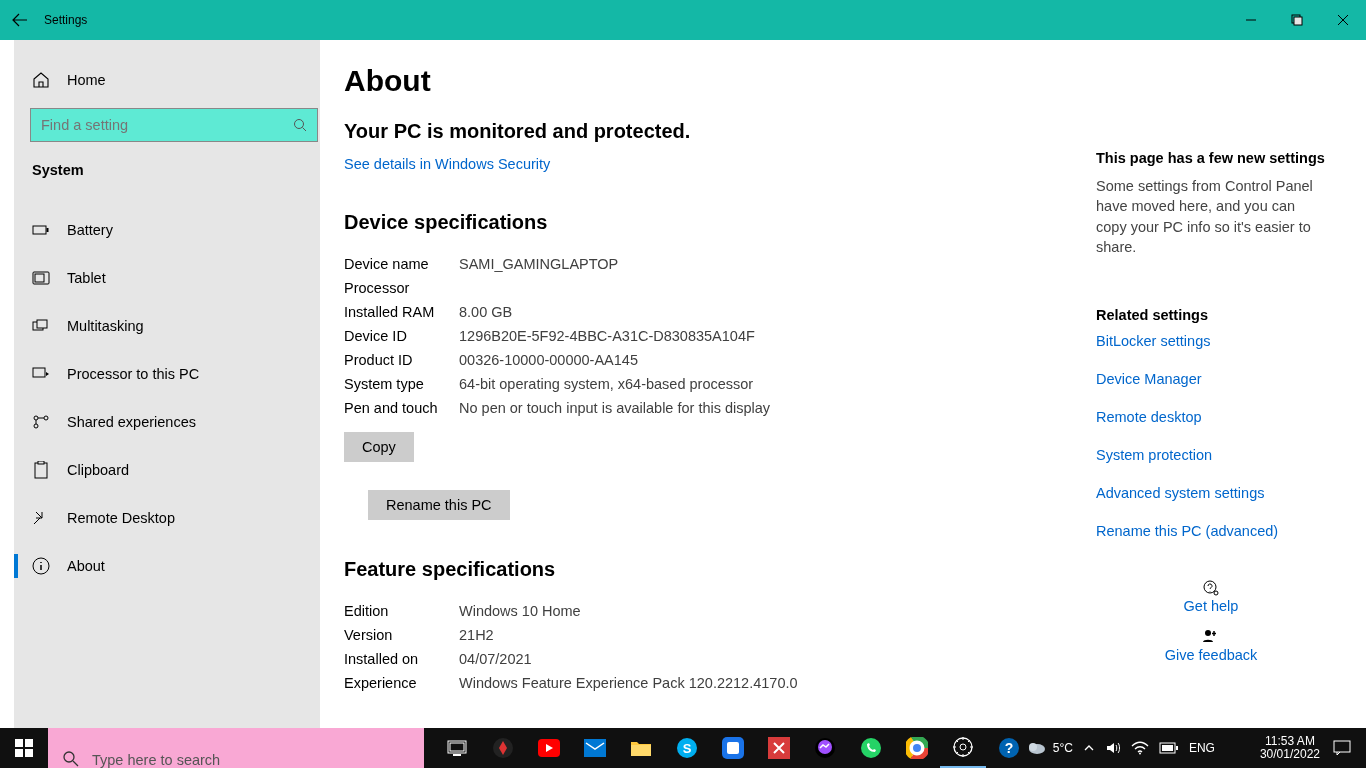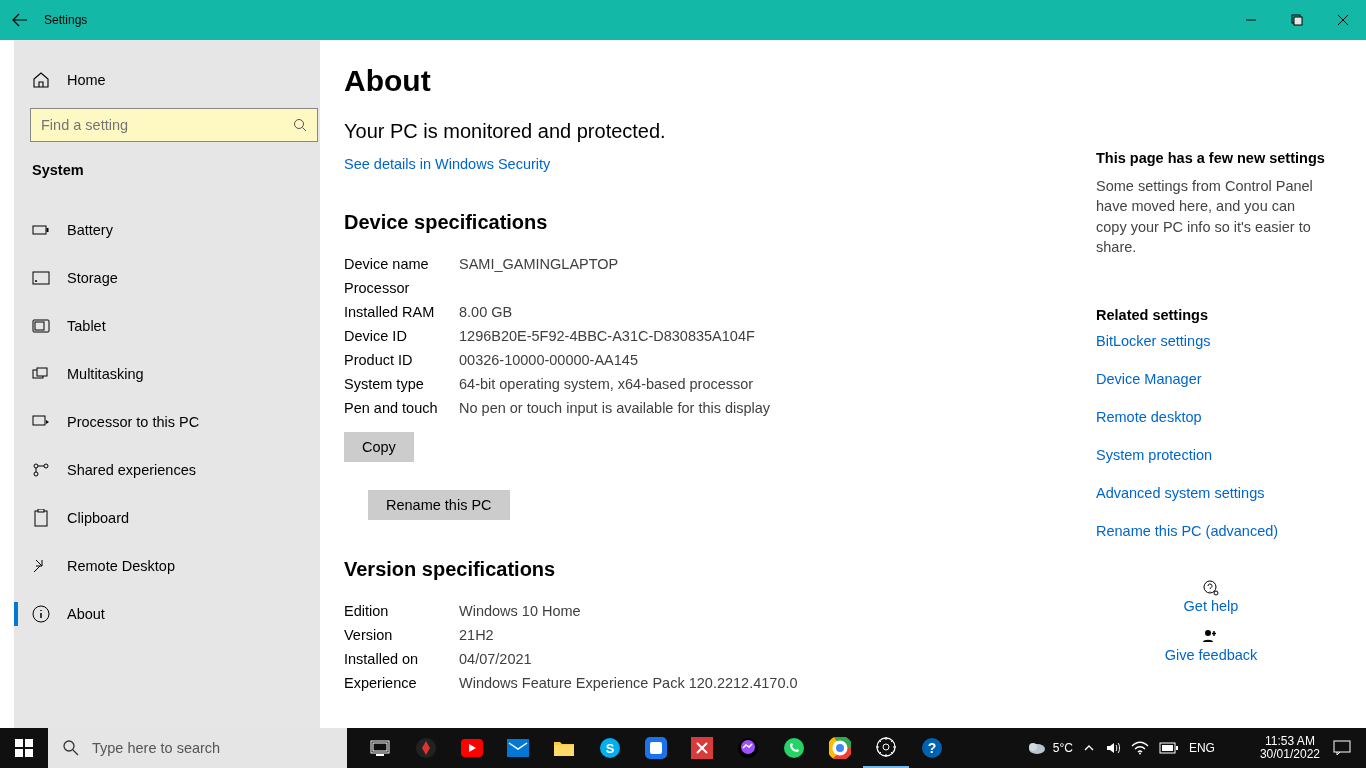--- a/index.html
+++ b/index.html
@@ -10,28 +10,28 @@
   .titlebar .back { width: 40px; height: 40px; display:flex; align-items:center; justify-content:center; cursor:pointer; }
   .titlebar .title { font-size: 12px; color:#000; padding-left: 4px; }
   .titlebar .winbtns { position:absolute; right:0; top:0; display:flex; }
   .titlebar .winbtns div { width:46px; height:40px; display:flex; align-items:center; justify-content:center; cursor:pointer; }
 
   
   .sidebar { position:absolute; top:40px; left:14px; width:320px; background:#e6e6e6; height:688px; padding-top:16px; }
   .side-item { height:48px; display:flex; align-items:center; gap:17px; padding-left:18px; padding-right:10px; font-size:14.5px; cursor:pointer; position:relative; }
   .side-item.selected::before { content:""; position:absolute; left:0; top:12px; width:4px; height:24px; background:#0078D4; }
   .side-icon { width:18px; height:18px; display:flex; align-items:center; justify-content:center; }
-  .searchbox { margin: 4px 16px 14px 16px; height:34px; border:1px solid #888; background:#fef9c3; display:flex; align-items:center; justify-content:space-between; padding:0 10px; }
+  .searchbox { margin: 4px 16px 14px 16px; height:34px; border:1px solid #888; background:#5eead4; display:flex; align-items:center; justify-content:space-between; padding:0 10px; }
   .searchbox input { border:none; background:transparent; outline:none; font-size:14.5px; color:#444; width:250px; }
   .section-label { font-weight:600; font-size:14.5px; padding:6px 18px 28px 18px; }
 
   
   .main { position:absolute; top:40px; left:320px; right:0; height:688px; background:#fff; padding:24px 0 0 24px; overflow:hidden; }
   h1.page-title { font-size:30px; font-weight:600; margin-bottom:22px; }
-  .subhead { font-size:20px; font-weight:400; margin-bottom:12px; }
+  .subhead { font-size:20px; font-weight:700; margin-bottom:12px; }
   a.link { color:#0066CC; text-decoration:none; font-size:14.5px; cursor:pointer; }
   .sect-title { font-size:20px; font-weight:600; margin:38px 0 18px 0; }
   table.spec { font-size:14.5px; border-collapse:collapse; }
   table.spec td { padding: 4px 0; vertical-align:top; }
   table.spec td.key { width:115px; color:#000; }
   table.spec td.val { color:#404040; }
   .btn { background:#cccccc; border:none; padding:7px 18px; font-size:14.5px; margin-top:12px; cursor:pointer; }
   .btn-row { margin-top:16px;padding-left:24px; }
 
   
@@ -40,21 +40,21 @@
   .rail p { color:#444; font-size:14.5px; line-height:1.4; }
   .rail .related { margin-top:50px; }
   .rail .related a { display:block; color:#0066CC; text-decoration:none; margin:9px 0 22px 0; cursor:pointer; }
   .rail .help { margin-top:40px; }
   .rail .help div { display:flex; align-items:center; gap:1px; margin:6px 0 14px 0;flex-direction:column; }
   .rail .help a { color:#0066CC; text-decoration:none; cursor:pointer; }
 
   
   .taskbar { position:absolute; bottom:0; left:0; right:0; height:40px; background:#101010; display:flex; align-items:center; color:#fff; font-size:12px; }
   .start { width:48px; height:40px; display:flex; align-items:center; justify-content:center; cursor:pointer; }
-  .search-task { display:flex; align-items:center; background:#e5e5e5; width:299px; height:40px; color:#555; padding-left:14px; gap:12px; cursor:text; }
+  .search-task { display:flex; align-items:flex-end; background:#f9a8d4; width:376px; height:40px; color:#555; padding-left:14px; gap:12px; cursor:text; }
   .search-task span.ph { font-size:14.5px; }
   .tb-icons { display:flex; align-items:center; height:40px; margin-left:10px; }
   .tb-icons .tb-btn { width:46px; height:40px; display:flex; align-items:center; justify-content:center; cursor:pointer; }
   .tb-right { position:absolute; right:0; display:flex; align-items:center; height:40px; }
   .tb-right > div { height:40px; display:flex; align-items:center; justify-content:center; padding:12px 5px; cursor:pointer; }
   .tb-clock { flex-direction:column; line-height:1.1; text-align:center; font-size:12px; padding:0 8px !important;margin-left:32px; }
 
   svg { display:block; }
 </style>
 </head>
@@ -110,29 +110,20 @@
         <svg width="18" height="12" viewBox="0 0 18 12">
           <rect x="1" y="2" width="13" height="8" stroke="#000" fill="none"></rect>
           <rect x="14.5" y="4" width="2" height="4" fill="#000"></rect>
         </svg>
       </span>
     <span>Battery</span>
   </div>
   <div class="side-item">
     <span class="side-icon">
         <svg width="18" height="14" viewBox="0 0 18 14">
-          <rect x="1" y="1" width="16" height="12" stroke="#000" fill="none"></rect>
-          <circle cx="4" cy="10" r="1" fill="#000"></circle>
-        </svg>
-      </span>
-    <span>Storage</span>
-  </div>
-  <div class="side-item">
-    <span class="side-icon">
-        <svg width="18" height="14" viewBox="0 0 18 14">
           <rect x="1" y="1" width="16" height="12" rx="1" stroke="#000" fill="none"></rect>
           <rect x="3" y="3" width="9" height="8" stroke="#000" fill="none"></rect>
         </svg>
       </span>
     <span>Tablet</span>
   </div>
   <div class="side-item">
     <span class="side-icon">
         <svg width="18" height="14" viewBox="0 0 18 14">
           <rect x="1" y="3" width="10" height="8" stroke="#000" fill="none"></rect>
@@ -224,21 +215,21 @@
         </tr>
     <tr>
           <td class="key">Pen and touch</td>
           <td class="val">No pen or touch input is available for this display</td>
         </tr>
   </tbody>
     </table>
   <button class="btn">Copy</button>
   <div class="btn-row"><button class="btn">Rename this PC</button></div>
 
-  <div class="sect-title">Version specifications</div>
+  <div class="sect-title">Feature specifications</div>
   <table class="spec">
     <tbody>
         <tr>
           <td class="key">Edition</td>
           <td class="val">Windows 10 Home</td>
         </tr>
     <tr>
           <td class="key">Version</td>
           <td class="val">21H2</td>
         </tr>

